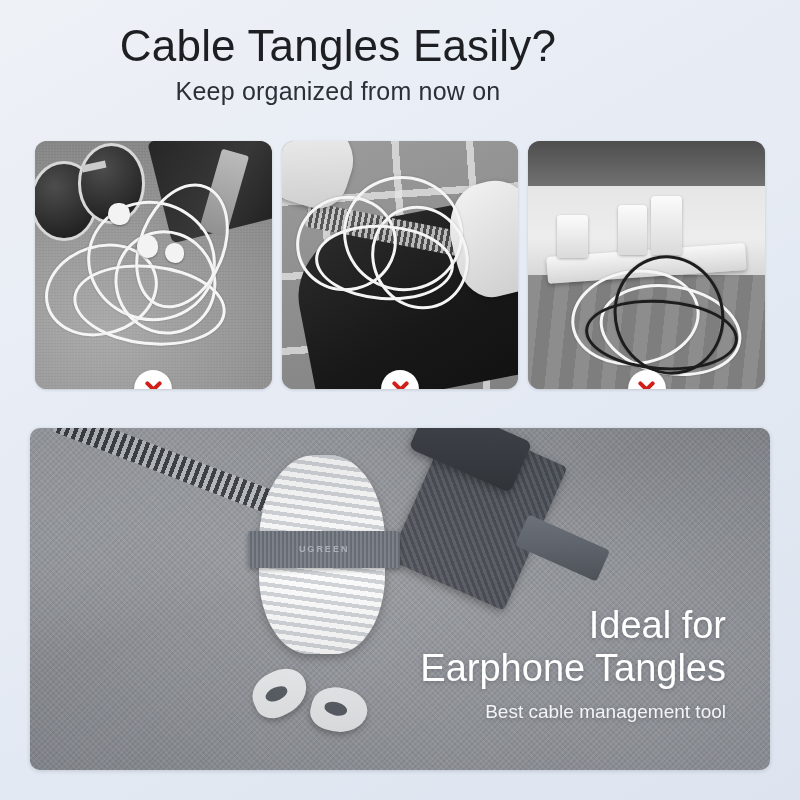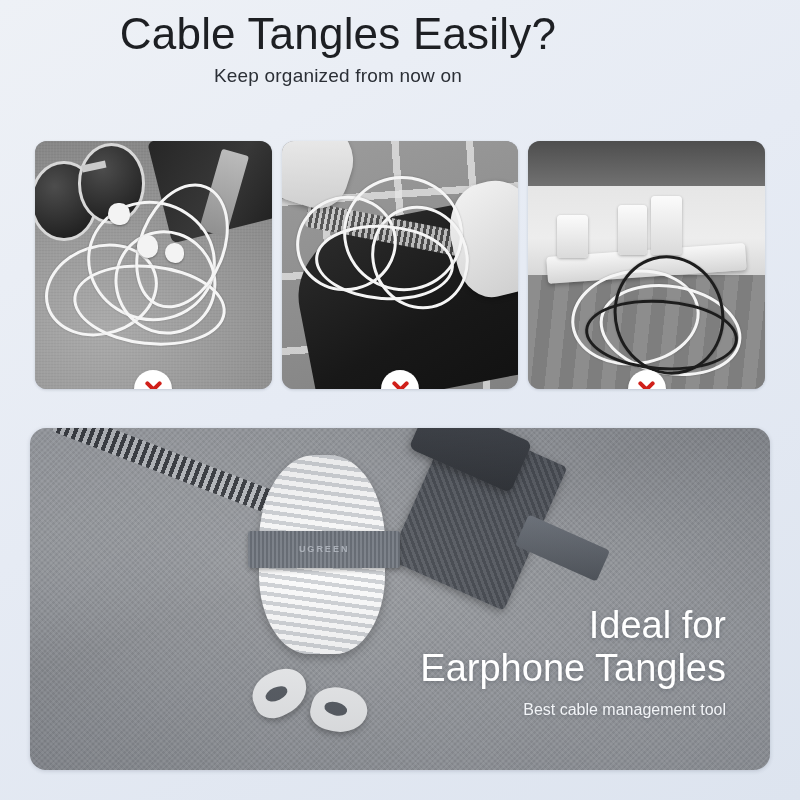--- a/index.html
+++ b/index.html
@@ -6,27 +6,27 @@
   html,body{margin:0;padding:0;}
   body{
     width:800px;height:800px;overflow:hidden;
     font-family:"Liberation Sans", sans-serif;
     background:linear-gradient(150deg,#eef1f6 0%,#e6ebf4 45%,#dde4ef 100%);
     position:relative;
   }
   .page{position:absolute;inset:0;}
 
   
-  .header{position:absolute;left:0;top:10px;width:676px;text-align:center;}
+  .header{position:absolute;left:0;top:22px;width:676px;text-align:center;}
   .headline{
     font-size:44px;font-weight:300;color:#1d1f23;letter-spacing:.2px;
     line-height:1.08;margin:0;
   }
   .subhead{
-    font-size:19px;font-weight:300;color:#2b2f36;letter-spacing:.2px;
+    font-size:25px;font-weight:300;color:#2b2f36;letter-spacing:.2px;
     margin:8px 0 0 0;line-height:1.1;
   }
 
   
   .photo-row{position:absolute;left:35px;top:141px;width:730px;height:248px;
              display:flex;gap:10px;}
   .photo{
     position:relative;flex:1;border-radius:12px;overflow:hidden;
     background:#8d8f92;box-shadow:0 1px 3px rgba(40,50,70,.18);
   }
@@ -90,21 +90,21 @@
     position:absolute;left:50%;bottom:-19px;transform:translateX(-50%);
     width:38px;height:38px;border-radius:50%;background:#fff;
     box-shadow:0 1px 3px rgba(0,0,0,.18);
     display:flex;align-items:center;justify-content:center;z-index:5;
   }
   .badge svg{display:block;}
 
   
   .hero{
     position:absolute;left:30px;top:428px;width:740px;height:342px;
-    border-radius:16px;overflow:hidden;
+    border-radius:10px;overflow:hidden;
     background:linear-gradient(160deg,#9ea1a6 0%,#8b8e93 40%,#a3a6ab 100%);
     box-shadow:0 1px 4px rgba(40,50,70,.18);
   }
   .hero-weave{position:absolute;inset:0;opacity:.5;
     background-image:repeating-linear-gradient(45deg,rgba(255,255,255,.16) 0 2px,transparent 2px 4px),
                      repeating-linear-gradient(-45deg,rgba(0,0,0,.14) 0 2px,transparent 2px 4px);}
   .hero-vig{position:absolute;inset:0;
     background:radial-gradient(120% 100% at 40% 40%,rgba(255,255,255,.12),rgba(30,35,45,.28));}
   .hero-pouch{position:absolute;left:-4%;top:-8%;width:46%;height:44%;
     background:linear-gradient(150deg,#1b1e24 0%,#2c3views 0%,#23262d 55%,#101319 100%);
@@ -135,21 +135,21 @@
   .earbud{position:absolute;width:7.5%;height:13%;background:#f3f4f5;
     border-radius:52% 48% 60% 40%;box-shadow:0 3px 6px rgba(0,0,0,.33);}
   .earbud::after{content:"";position:absolute;left:24%;top:34%;
     width:40%;height:28%;background:#4e535a;border-radius:50%;}
 
   .hero-text{position:absolute;right:44px;top:176px;text-align:right;z-index:4;}
   .ideal{font-size:38px;font-weight:300;color:#fff;line-height:1.14;margin:0;
          text-shadow:0 1px 4px rgba(40,48,60,.35);}
   .ideal2{font-size:38px;font-weight:300;color:#fff;line-height:1.14;margin:0;
           text-shadow:0 1px 4px rgba(40,48,60,.35);}
-  .tagline{font-size:16px;font-weight:300;color:#f2f4f7;margin:10px 0 0 0;
+  .tagline{font-size:19px;font-weight:300;color:#f2f4f7;margin:10px 0 0 0;
            text-shadow:0 1px 4px rgba(40,48,60,.35);}
 </style>
 </head>
 <body>
 
 <div class="page">
 
   <div class="header">
     <h1 class="headline">Cable Tangles Easily?</h1>
     <p class="subhead">Keep organized from now on</p>

